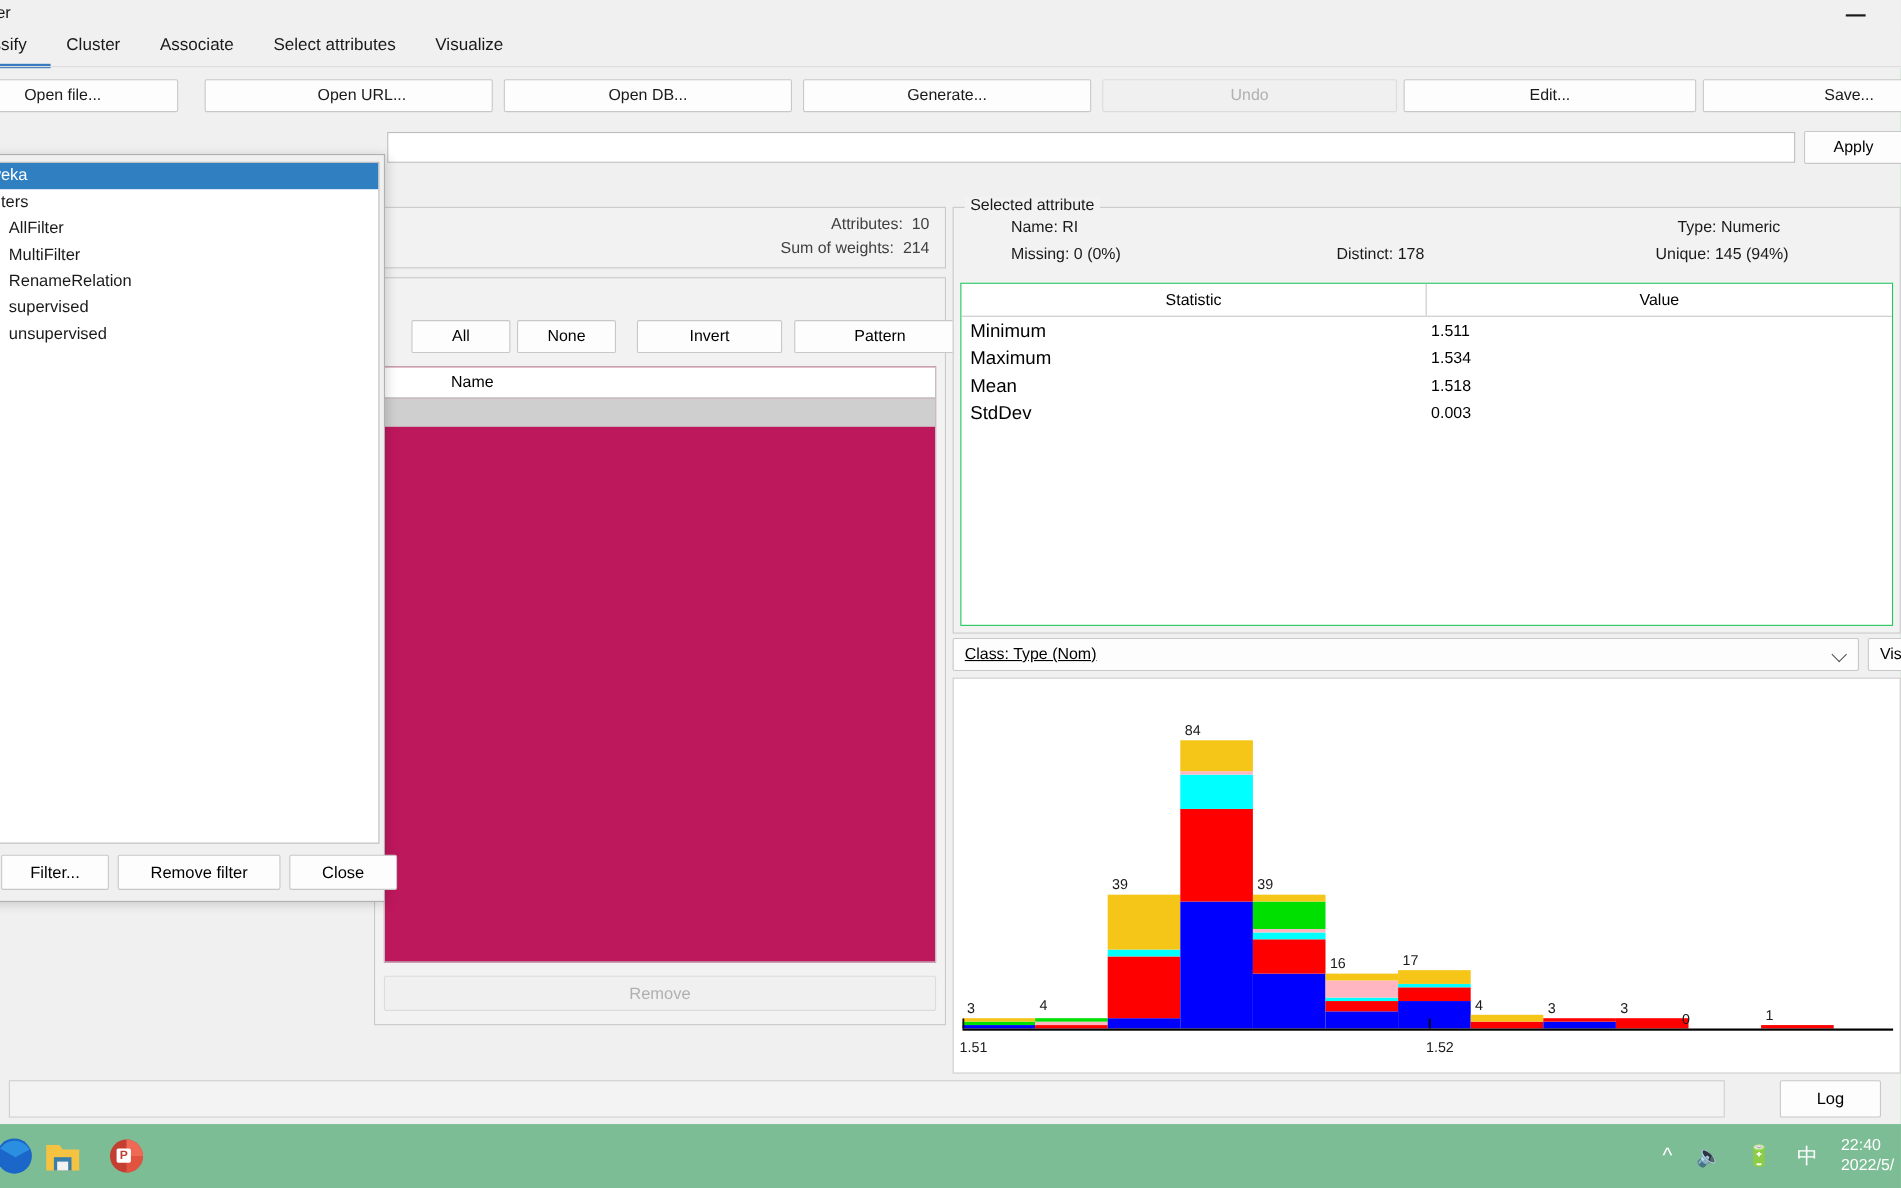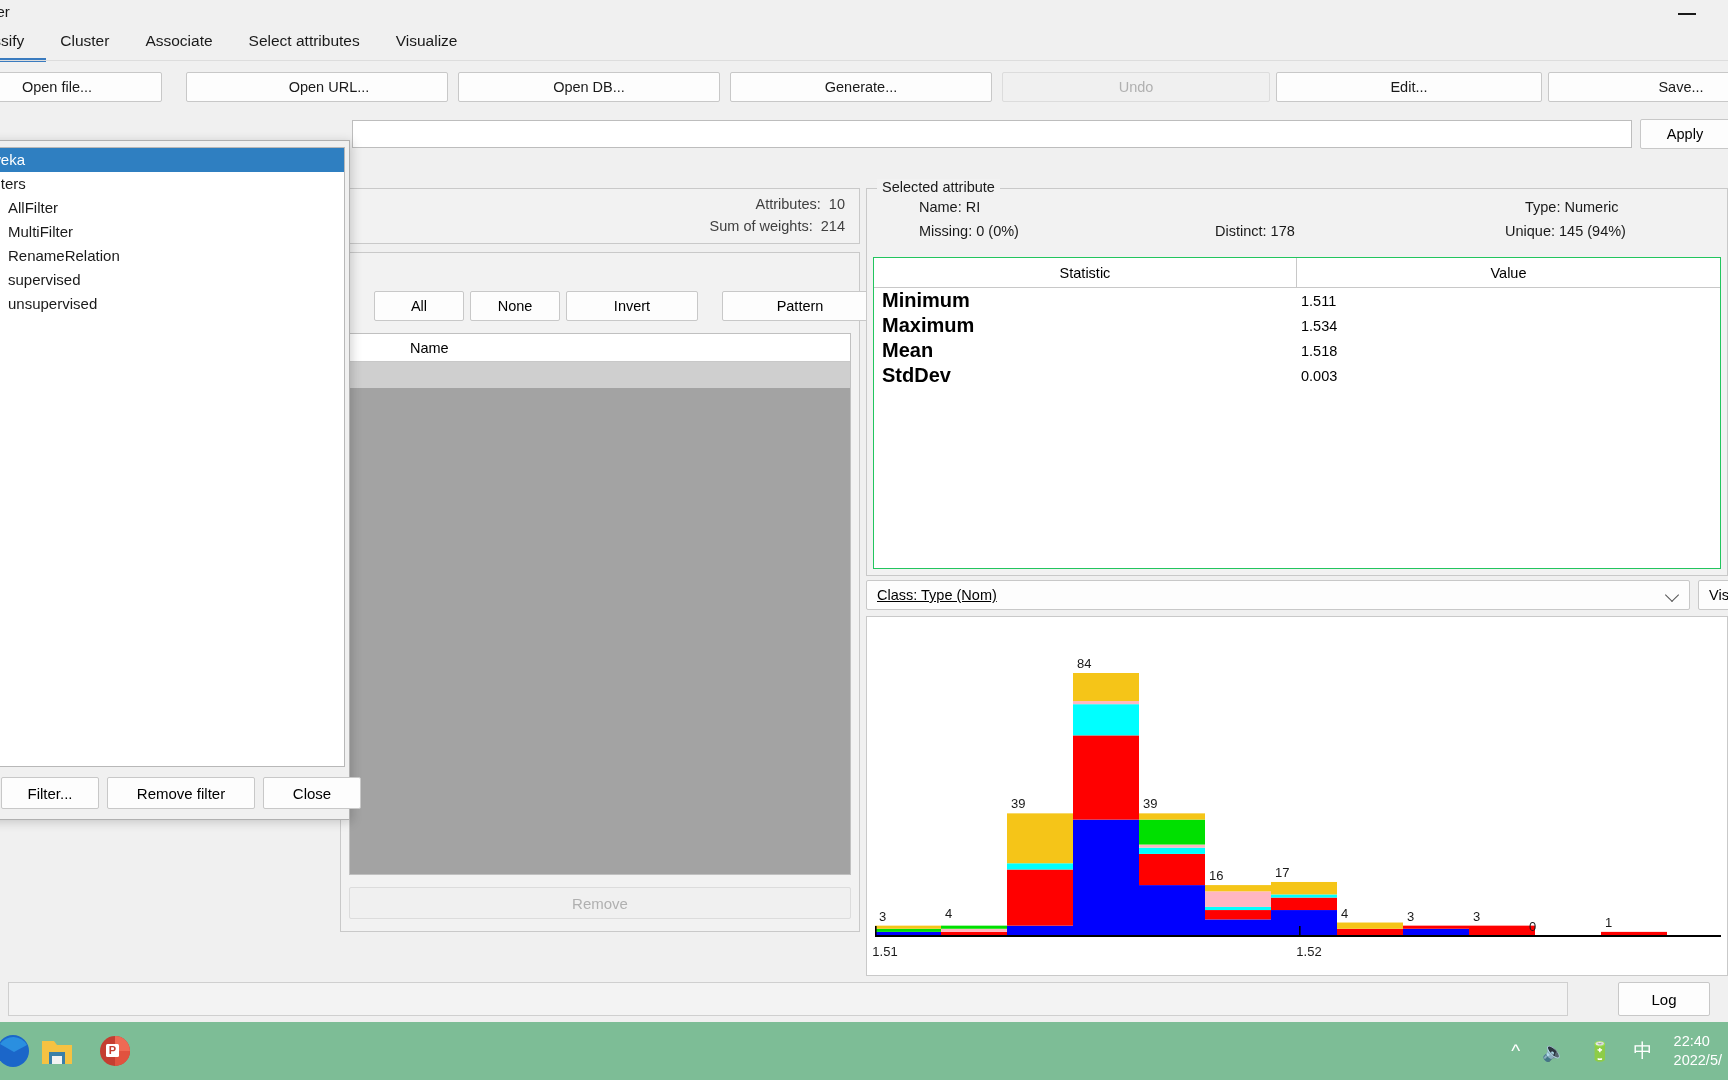--- a/index.html
+++ b/index.html
@@ -93,21 +93,21 @@
 
   
   #attrPanel { left: 340px; top: 252px; width: 520px; height: 680px; }
   .ab {
     position: absolute; top: 38px; height: 30px;
     background: #fdfdfd; border: 1px solid #c8c8c8; border-radius: 2px;
     font-size: 14.5px; display: flex; align-items: center; justify-content: center; margin-left: 25px;
   }
   .attr-table {
     position: absolute; left: 8px; top: 80px; right: 8px; bottom: 56px;
-    background: #a3a3a3; border: 1px solid #c0c0c0;
+    background: #be185d; border: 1px solid #c0c0c0;
   }
   .attr-head {
     height: 28px; background: #fff; border-bottom: 1px solid #c8c8c8;
     display: flex; align-items: center;
   }
   .attr-head .col-name { padding-left: 60px; font-size: 14.5px; }
   .attr-row-sel { height: 26px; background: #cfcfcf; }
   .removebtn {
     position: absolute; left: 8px; right: 8px; bottom: 12px; height: 32px;
     background: #f0f0f0; border: 1px solid #dcdcdc; border-radius: 2px;
@@ -123,21 +123,21 @@
     position: absolute; left: 6px; top: 68px; right: 6px; bottom: 6px;
     background: #fff; border: 1px solid #22c55e;
   }
   .stat-head { display: flex; height: 30px; border-bottom: 1px solid #c8c8c8; }
   .stat-head div {
     font-size: 14.5px; display: flex; align-items: center; justify-content: center;
   }
   .stat-head .h1 { width: 50%; border-right: 1px solid #c8c8c8; }
   .stat-head .h2 { width: 50%; }
   .stat-row { display: flex; height: 25px; align-items: center; }
-  .stat-row .c1 { width: 50%; padding-left: 8px; font-size: 20px; font-weight: bold; }
+  .stat-row .c1 { width: 50%; padding-left: 8px; font-size: 17px; }
   .stat-row .c2 { width: 50%; padding-left: 4px; font-size: 14.5px; }
 
   
   .classrow { position: absolute; left: 866px; top: 578px; width: 862px; height: 36px; }
   .classcombo {
     position: absolute; left: 0; top: 2px; width: 824px; height: 30px;
     background: #fdfdfd; border: 1px solid #c8c8c8; border-radius: 2px;
     display: flex; align-items: center;
   }
   .classcombo .lbl { padding-left: 10px; font-size: 14.5px; text-decoration: underline; }
@@ -262,21 +262,21 @@
            &nbsp;<span>10</span></div>
       <div><span>Sum of weights:</span>
            &nbsp;<span>214</span></div>
     </div>
   </div>
 
   <div class="panel" id="attrPanel">
     <div id="attr-buttons-host">
         <div class="ab" style="left: 8px; width: 90px;">All</div>
         <div class="ab" style="left: 104px; width: 90px;">None</div>
-        <div class="ab" style="left: 200px; width: 132px;">Invert</div>
+        <div class="ab" style="left: 213px; width: 132px;">Invert</div>
         <div class="ab" style="left: 356px; width: 156px;">Pattern</div>
       </div>
     <div class="attr-table">
       <div class="attr-head">
         <div class="col-name">Name</div>
       </div>
       <div class="attr-row-sel"></div>
     </div>
     <div class="removebtn">Remove</div>
   </div>

